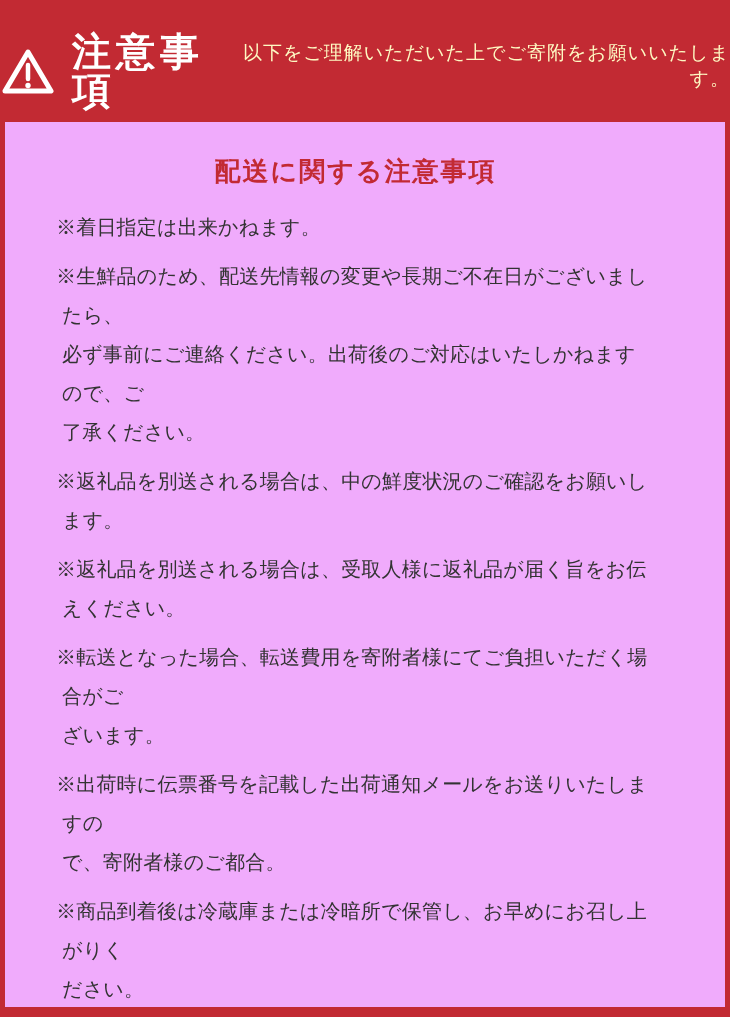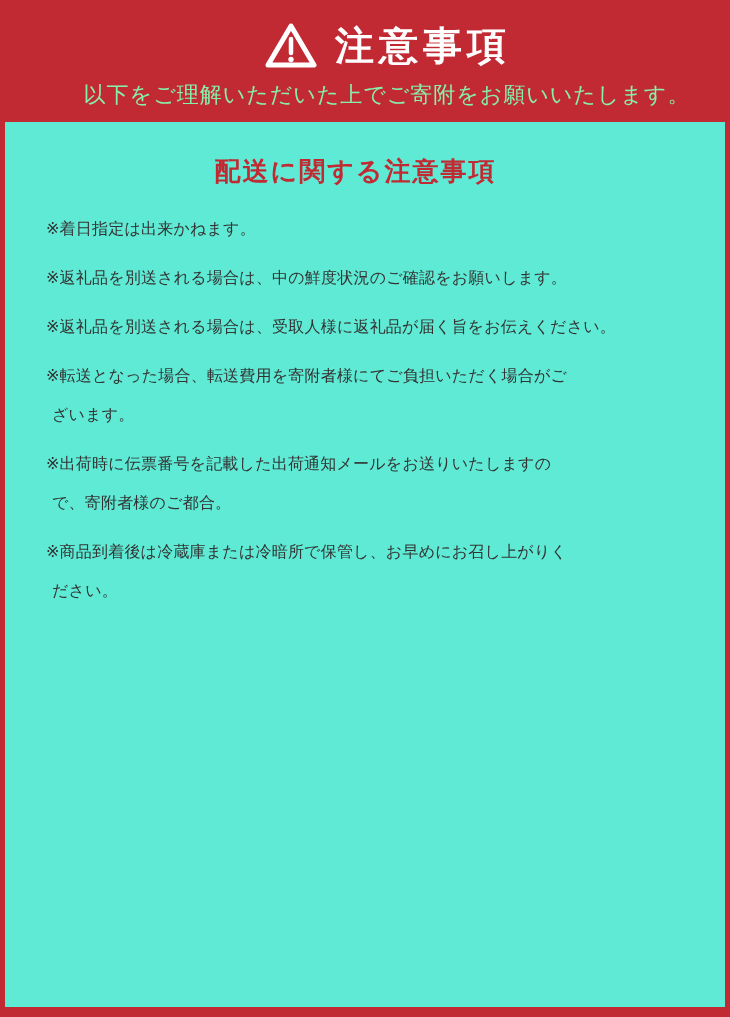--- a/index.html
+++ b/index.html
@@ -9,75 +9,75 @@
     height: 1017px;
     background: #c22a33;
     overflow: hidden;
     font-family: "Liberation Sans", "DejaVu Sans", sans-serif;
   }
   .header {
     position: absolute;
     top: 0; left: 0; right: 0;
     height: 122px;
     display: flex;
-    flex-direction: column;
+    flex-direction: row;
     align-items: center;
-    padding-left: 44px;
   }
   .header-row {
     display: flex;
     align-items: center;
     gap: 16px;
     margin-top: 20px;
     height: 50px;
   }
   .warning-icon-svg { display: block; }
   .header-title {
     color: #ffffff;
     font-size: 39px;
     font-weight: bold;
     letter-spacing: 5px;
     margin: 0;
     line-height: 1;
   }
   .header-subtitle {
-    color: #86efac;
-    font-size: 22px;
+    color: #fef9c3;
+    font-size: 19px;
     letter-spacing: 1px;
     margin: 10px 0 0;
-    text-align: center;
+    text-align: right;
   }
   .content {
     position: absolute;
     top: 122px;
     left: 5px;
     right: 5px;
     bottom: 10px;
-    background: #5eead4;
+    background: #f0abfc;
     box-sizing: border-box;
     padding: 34px 54px 0 35px;
   }
   .section-title {
     color: #c22a33;
     font-size: 26px;
     font-weight: bold;
     text-align: center;
     letter-spacing: 2px;
     margin: 0 0 22px;
     line-height: 1.2;
   }
   .notes { color: #333333; }
   .notes p {
-    font-size: 16px;
+    font-size: 20px;
     line-height: 39px;
-    margin: 0 6px 10px;
+    margin: 0 16px 10px;
     padding-left: 6px;
     text-indent: -6px;
     white-space: pre-line;
     letter-spacing: 0.2px;
+    font-family: Liberation Mono, monospace;
   }
 </style>
 </head>
 <body>
 
 <div class="page">
 
   <header class="header">
     <div class="header-row">
       <span>
@@ -89,20 +89,23 @@
       </span>
       <h1 class="header-title">注意事項</h1>
     </div>
     <p class="header-subtitle">以下をご理解いただいた上でご寄附をお願いいたします。</p>
   </header>
 
   <main class="content">
     <h2 class="section-title">配送に関する注意事項</h2>
     <div class="notes">
       <p>※着日指定は出来かねます。</p>
+      <p>※生鮮品のため、配送先情報の変更や長期ご不在日がございましたら、
+必ず事前にご連絡ください。出荷後のご対応はいたしかねますので、ご
+了承ください。</p>
       <p>※返礼品を別送される場合は、中の鮮度状況のご確認をお願いします。</p>
       <p>※返礼品を別送される場合は、受取人様に返礼品が届く旨をお伝えください。</p>
       <p>※転送となった場合、転送費用を寄附者様にてご負担いただく場合がご
 ざいます。</p>
       <p>※出荷時に伝票番号を記載した出荷通知メールをお送りいたしますの
 で、寄附者様のご都合。</p>
       <p>※商品到着後は冷蔵庫または冷暗所で保管し、お早めにお召し上がりく
 ださい。</p>
 
     </div>

